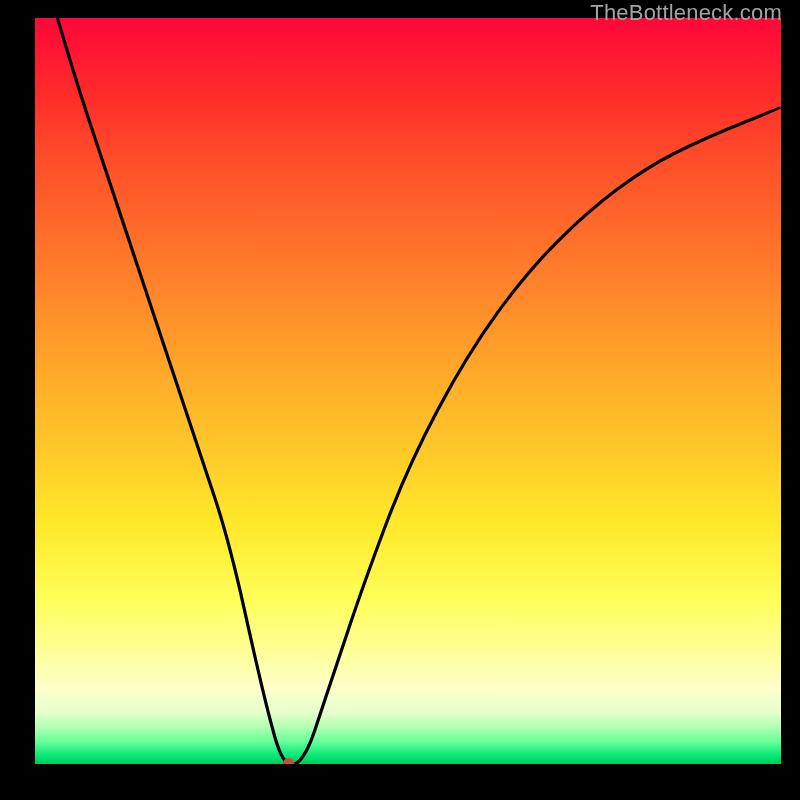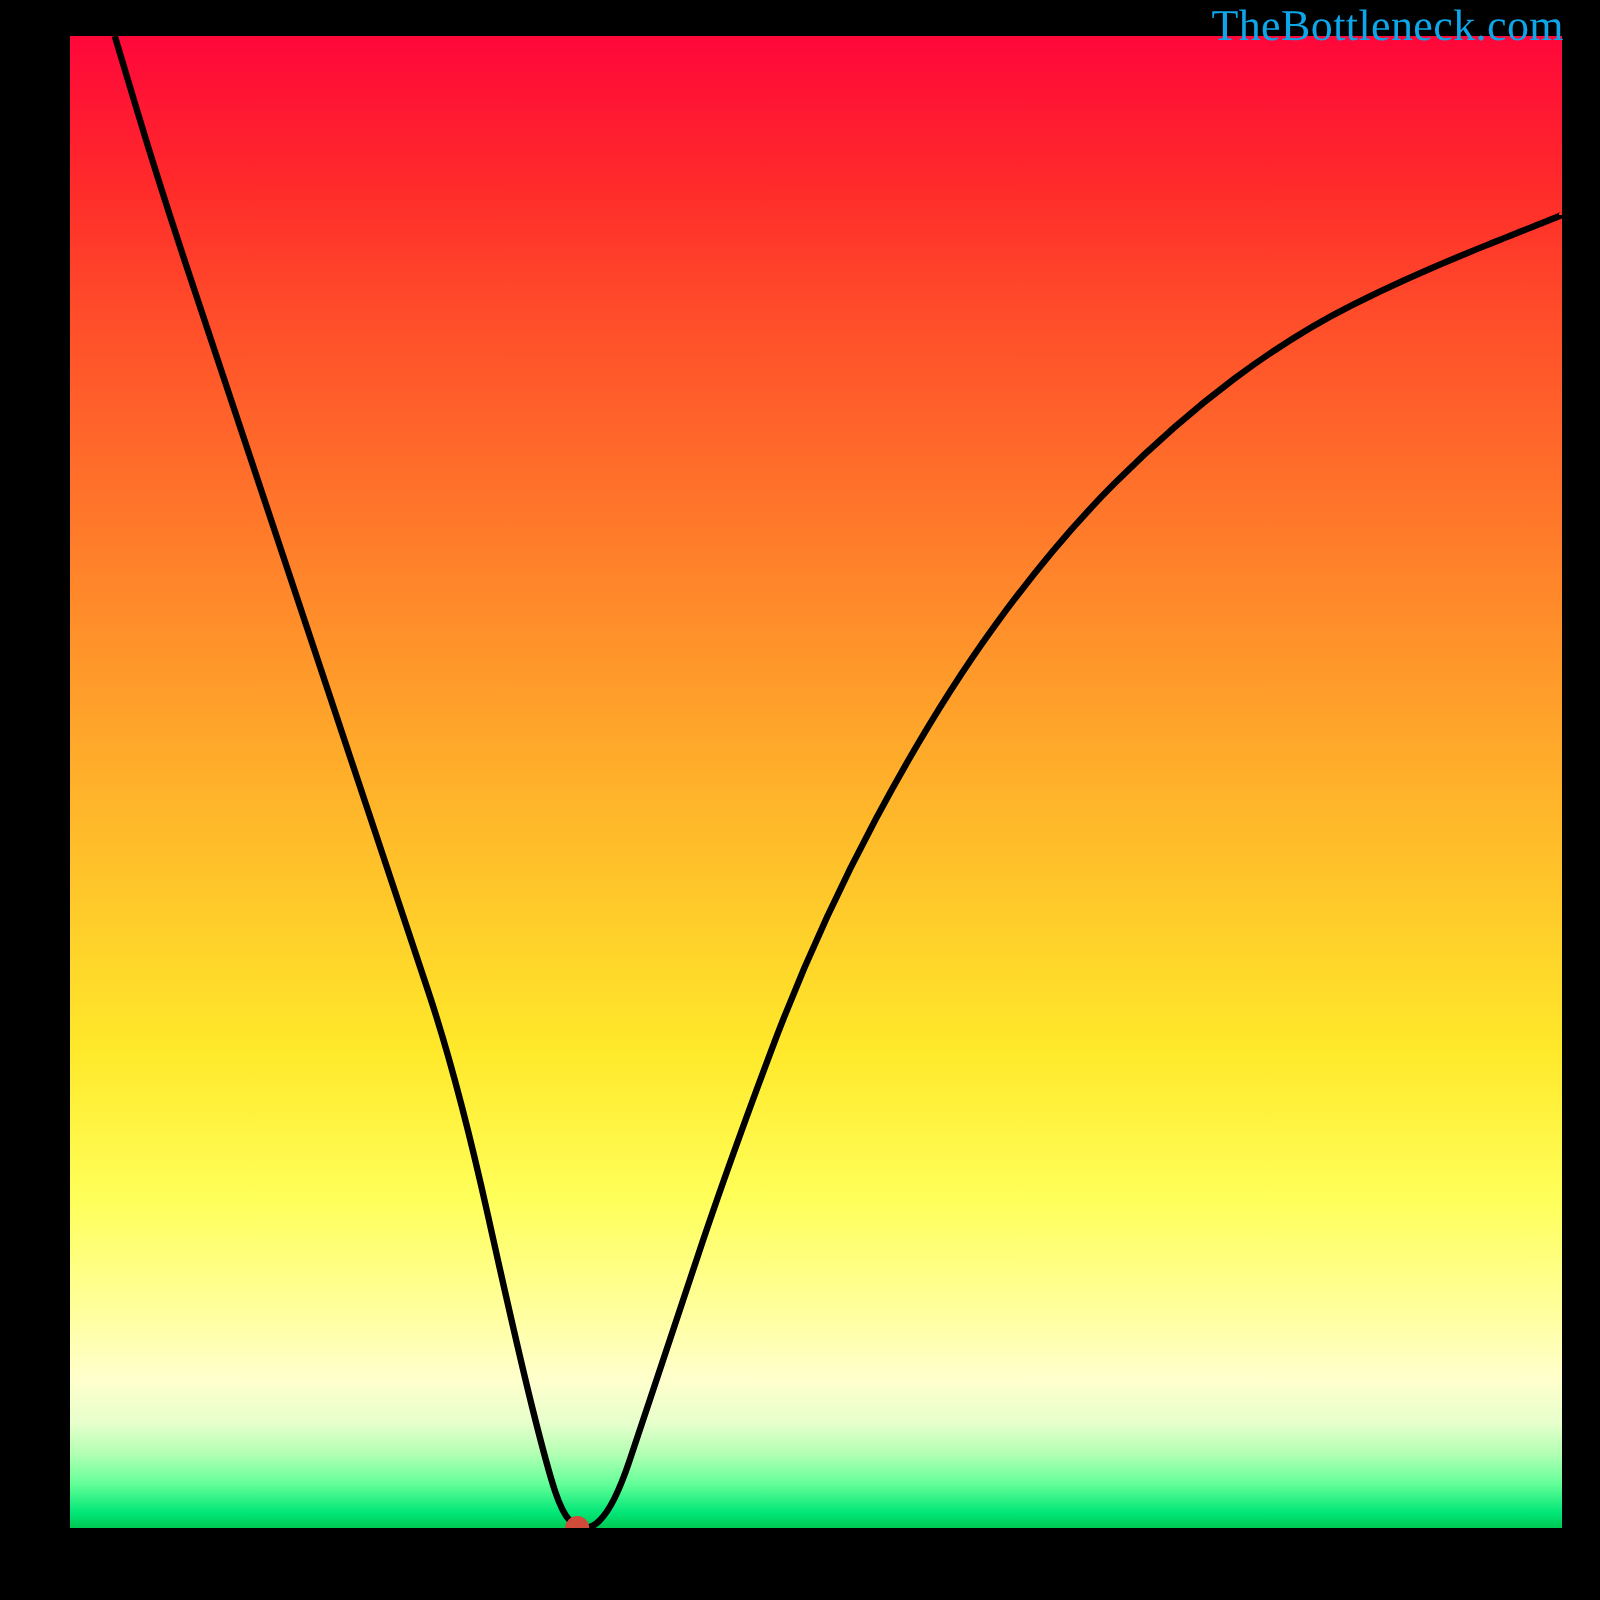--- a/index.html
+++ b/index.html
@@ -46,22 +46,22 @@
     left: 35px;
     top: 18px;
     width: 746px;
     height: 746px;
     pointer-events: none;
   }
   .watermark {
     position: absolute;
     top: 0;
     right: 18px;
-    color: #0ea5e9;
-    font-family: Liberation Serif, serif;
+    color: #a3a3a3;
+    font-family: Liberation Sans, sans-serif;
     font-size: 22px;
     font-weight: 500;
     letter-spacing: 0.2px;
   }
 </style>
 </head>
 <body>
 
 <div class="frame">
 

